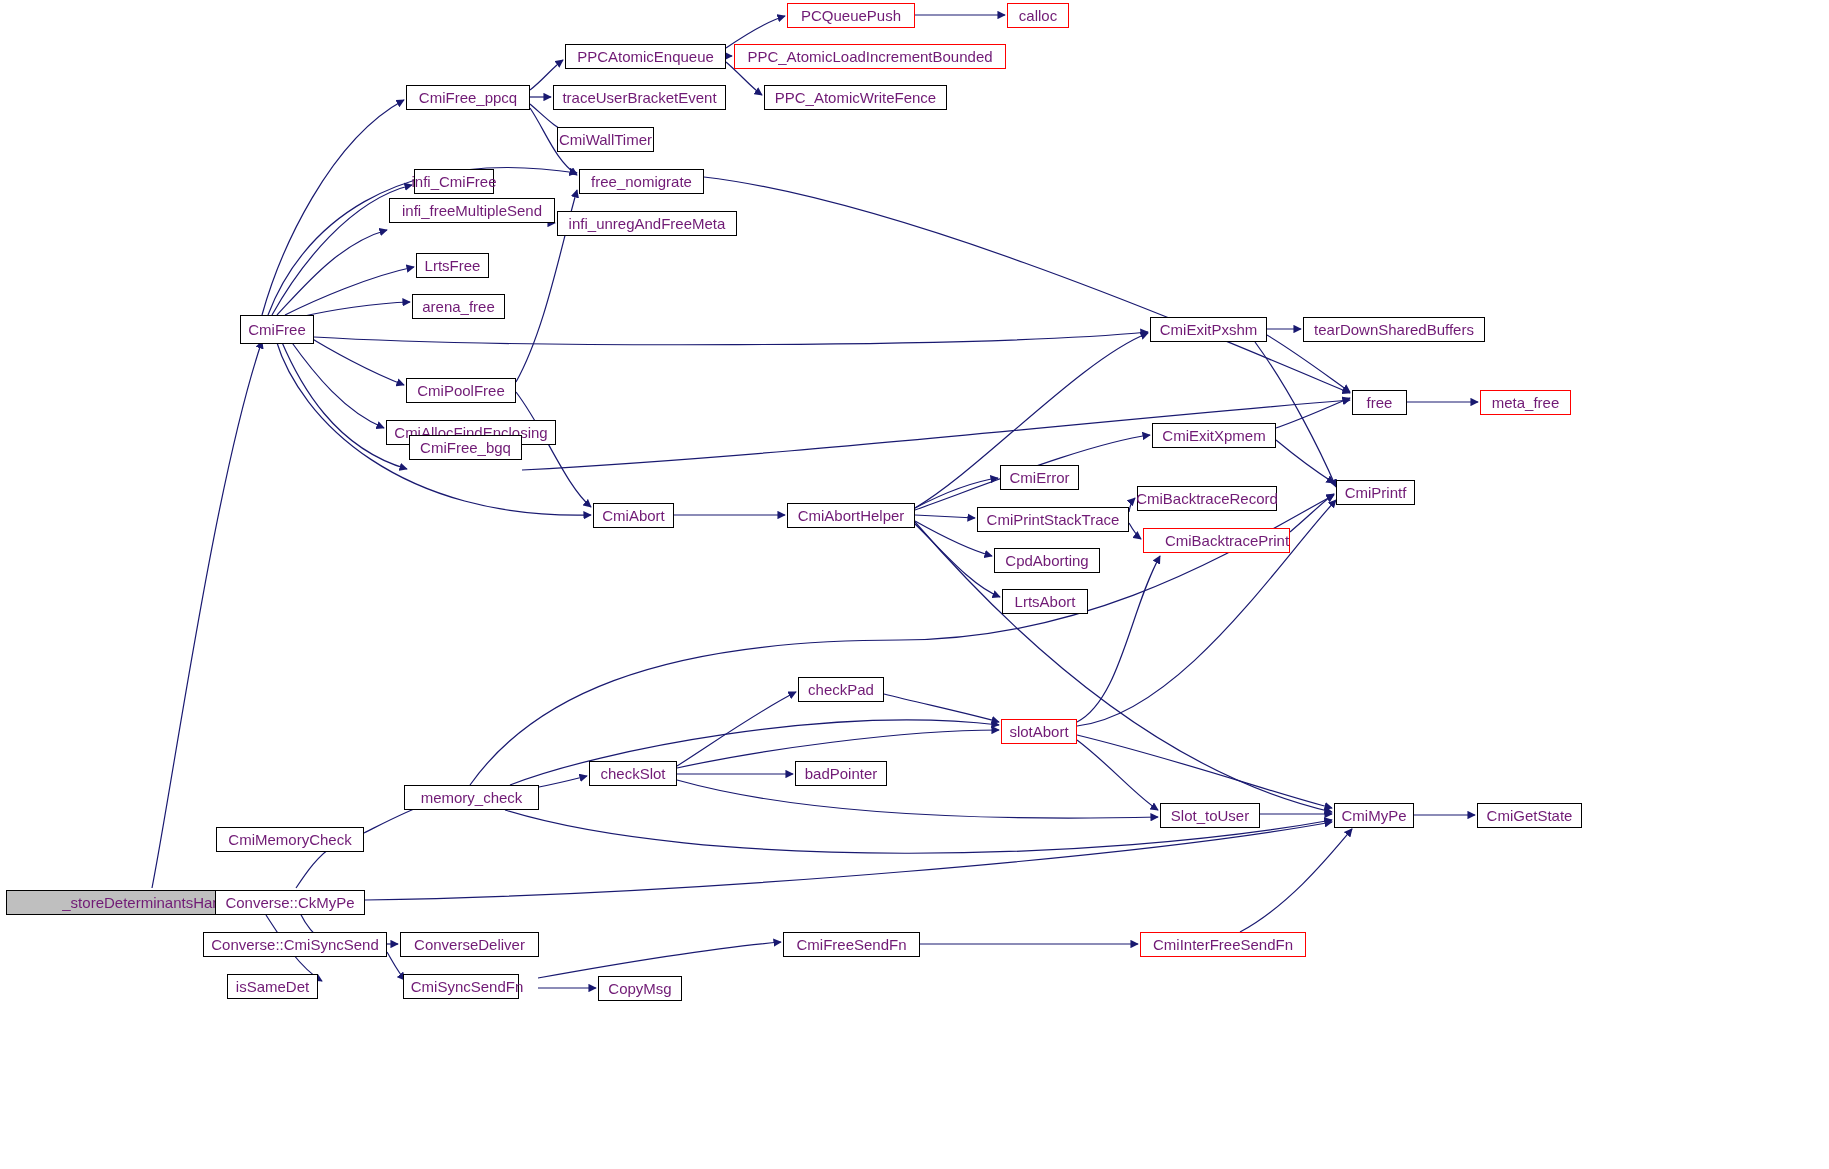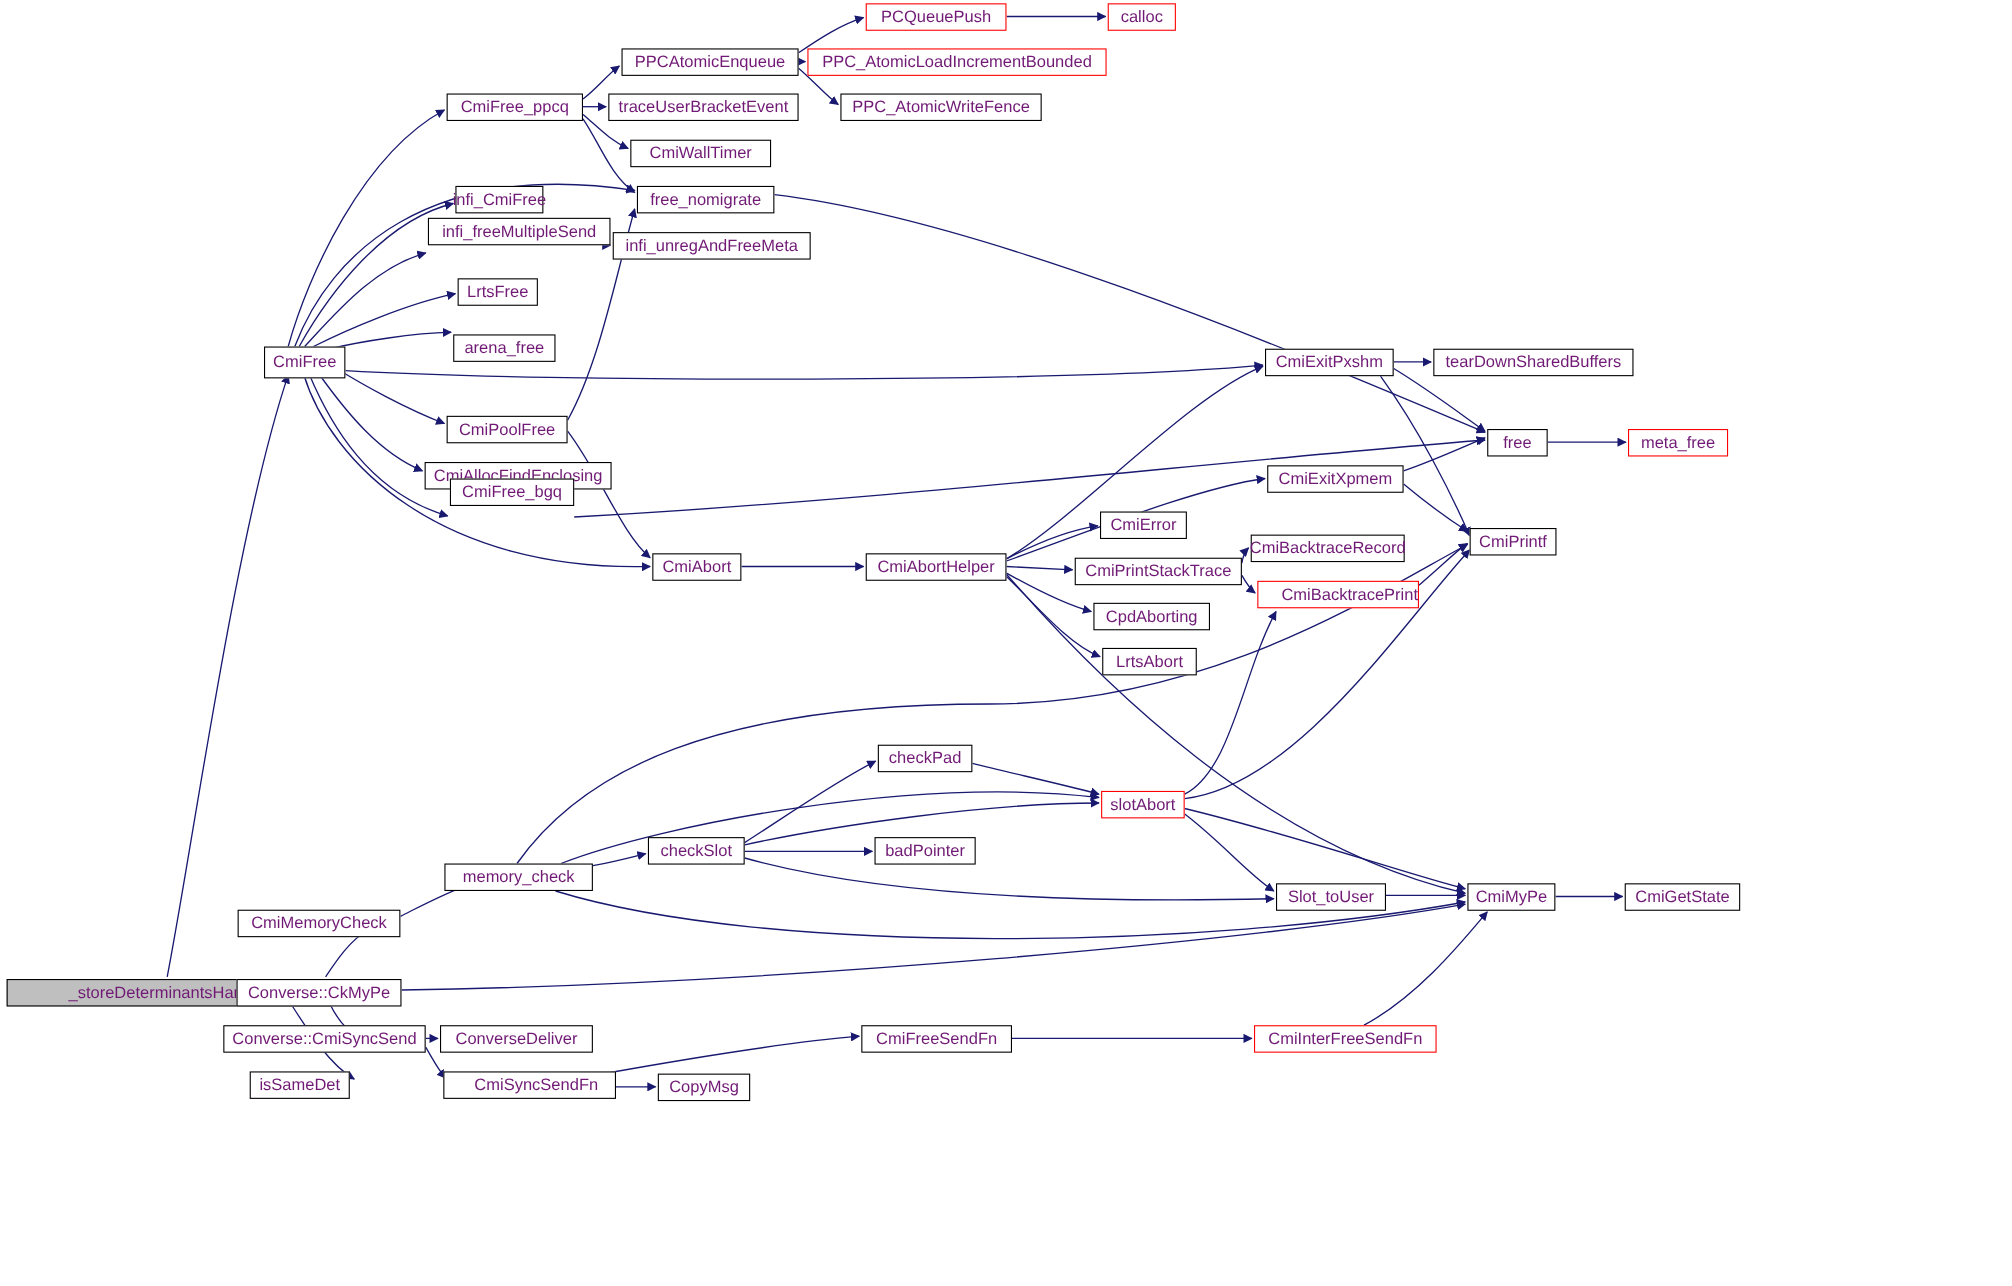--- a/index.html
+++ b/index.html
@@ -130,43 +130,43 @@
       </g>
   </svg>
   <div id="nodes-group">
       <div class="node current" style="left: 6px; top: 890px; width: 296px; height: 25px;">_storeDeterminantsHandler</div>
       <div class="node" style="left: 216px; top: 827px; width: 148px; height: 25px;">CmiMemoryCheck</div>
       <div class="node" style="left: 215px; top: 890px; width: 150px; height: 25px;">Converse::CkMyPe</div>
       <div class="node" style="left: 203px; top: 932px; width: 184px; height: 25px;">Converse::CmiSyncSend</div>
       <div class="node" style="left: 227px; top: 974px; width: 91px; height: 25px;">isSameDet</div>
       <div class="node" style="left: 404px; top: 785px; width: 135px; height: 25px;">memory_check</div>
       <div class="node" style="left: 400px; top: 932px; width: 139px; height: 25px;">ConverseDeliver</div>
-      <div class="node" style="left: 403px; top: 974px; width: 157px; height: 25px; padding-left: 19px;">CmiSyncSendFn</div>
+      <div class="node" style="left: 403px; top: 974px; width: 116px; height: 25px; padding-left: 19px;">CmiSyncSendFn</div>
       <div class="node" style="left: 598px; top: 976px; width: 84px; height: 25px;">CopyMsg</div>
       <div class="node" style="left: 589px; top: 761px; width: 88px; height: 25px;">checkSlot</div>
       <div class="node" style="left: 798px; top: 677px; width: 86px; height: 25px;">checkPad</div>
       <div class="node" style="left: 795px; top: 761px; width: 92px; height: 25px;">badPointer</div>
       <div class="node red" style="left: 1001px; top: 719px; width: 76px; height: 25px;">slotAbort</div>
       <div class="node" style="left: 1160px; top: 803px; width: 100px; height: 25px;">Slot_toUser</div>
       <div class="node" style="left: 783px; top: 932px; width: 137px; height: 25px;">CmiFreeSendFn</div>
       <div class="node red" style="left: 1140px; top: 932px; width: 166px; height: 25px;">CmiInterFreeSendFn</div>
       <div class="node" style="left: 1334px; top: 803px; width: 80px; height: 25px;">CmiMyPe</div>
       <div class="node" style="left: 1477px; top: 803px; width: 105px; height: 25px;">CmiGetState</div>
       <div class="node" style="left: 240px; top: 315px; width: 74px; height: 29px;">CmiFree</div>
       <div class="node" style="left: 406px; top: 85px; width: 124px; height: 25px;">CmiFree_ppcq</div>
       <div class="node" style="left: 414px; top: 169px; width: 80px; height: 25px;">infi_CmiFree</div>
       <div class="node" style="left: 389px; top: 198px; width: 166px; height: 25px;">infi_freeMultipleSend</div>
       <div class="node" style="left: 416px; top: 253px; width: 73px; height: 25px;">LrtsFree</div>
-      <div class="node" style="left: 412px; top: 294px; width: 93px; height: 25px; margin-top: 10px;">arena_free</div>
+      <div class="node" style="left: 412px; top: 294px; width: 93px; height: 25px;">arena_free</div>
       <div class="node" style="left: 406px; top: 378px; width: 110px; height: 25px;">CmiPoolFree</div>
       <div class="node" style="left: 386px; top: 420px; width: 170px; height: 25px;">CmiAllocFindEnclosing</div>
       <div class="node" style="left: 409px; top: 435px; width: 113px; height: 25px;">CmiFree_bgq</div>
       <div class="node" style="left: 565px; top: 44px; width: 161px; height: 25px;">PPCAtomicEnqueue</div>
       <div class="node" style="left: 553px; top: 85px; width: 173px; height: 25px;">traceUserBracketEvent</div>
-      <div class="node" style="left: 573px; top: 127px; width: 128px; height: 25px;">CmiWallTimer</div>
+      <div class="node" style="left: 557px; top: 127px; width: 97px; height: 25px;">CmiWallTimer</div>
       <div class="node" style="left: 579px; top: 169px; width: 125px; height: 25px;">free_nomigrate</div>
       <div class="node" style="left: 557px; top: 211px; width: 180px; height: 25px;">infi_unregAndFreeMeta</div>
       <div class="node red" style="left: 787px; top: 3px; width: 128px; height: 25px;">PCQueuePush</div>
       <div class="node red" style="left: 734px; top: 44px; width: 272px; height: 25px;">PPC_AtomicLoadIncrementBounded</div>
       <div class="node" style="left: 764px; top: 85px; width: 183px; height: 25px;">PPC_AtomicWriteFence</div>
       <div class="node red" style="left: 1007px; top: 3px; width: 62px; height: 25px;">calloc</div>
       <div class="node" style="left: 593px; top: 503px; width: 81px; height: 25px;">CmiAbort</div>
       <div class="node" style="left: 787px; top: 503px; width: 128px; height: 25px;">CmiAbortHelper</div>
       <div class="node" style="left: 1000px; top: 465px; width: 79px; height: 25px;">CmiError</div>
       <div class="node" style="left: 977px; top: 507px; width: 152px; height: 25px;">CmiPrintStackTrace</div>

